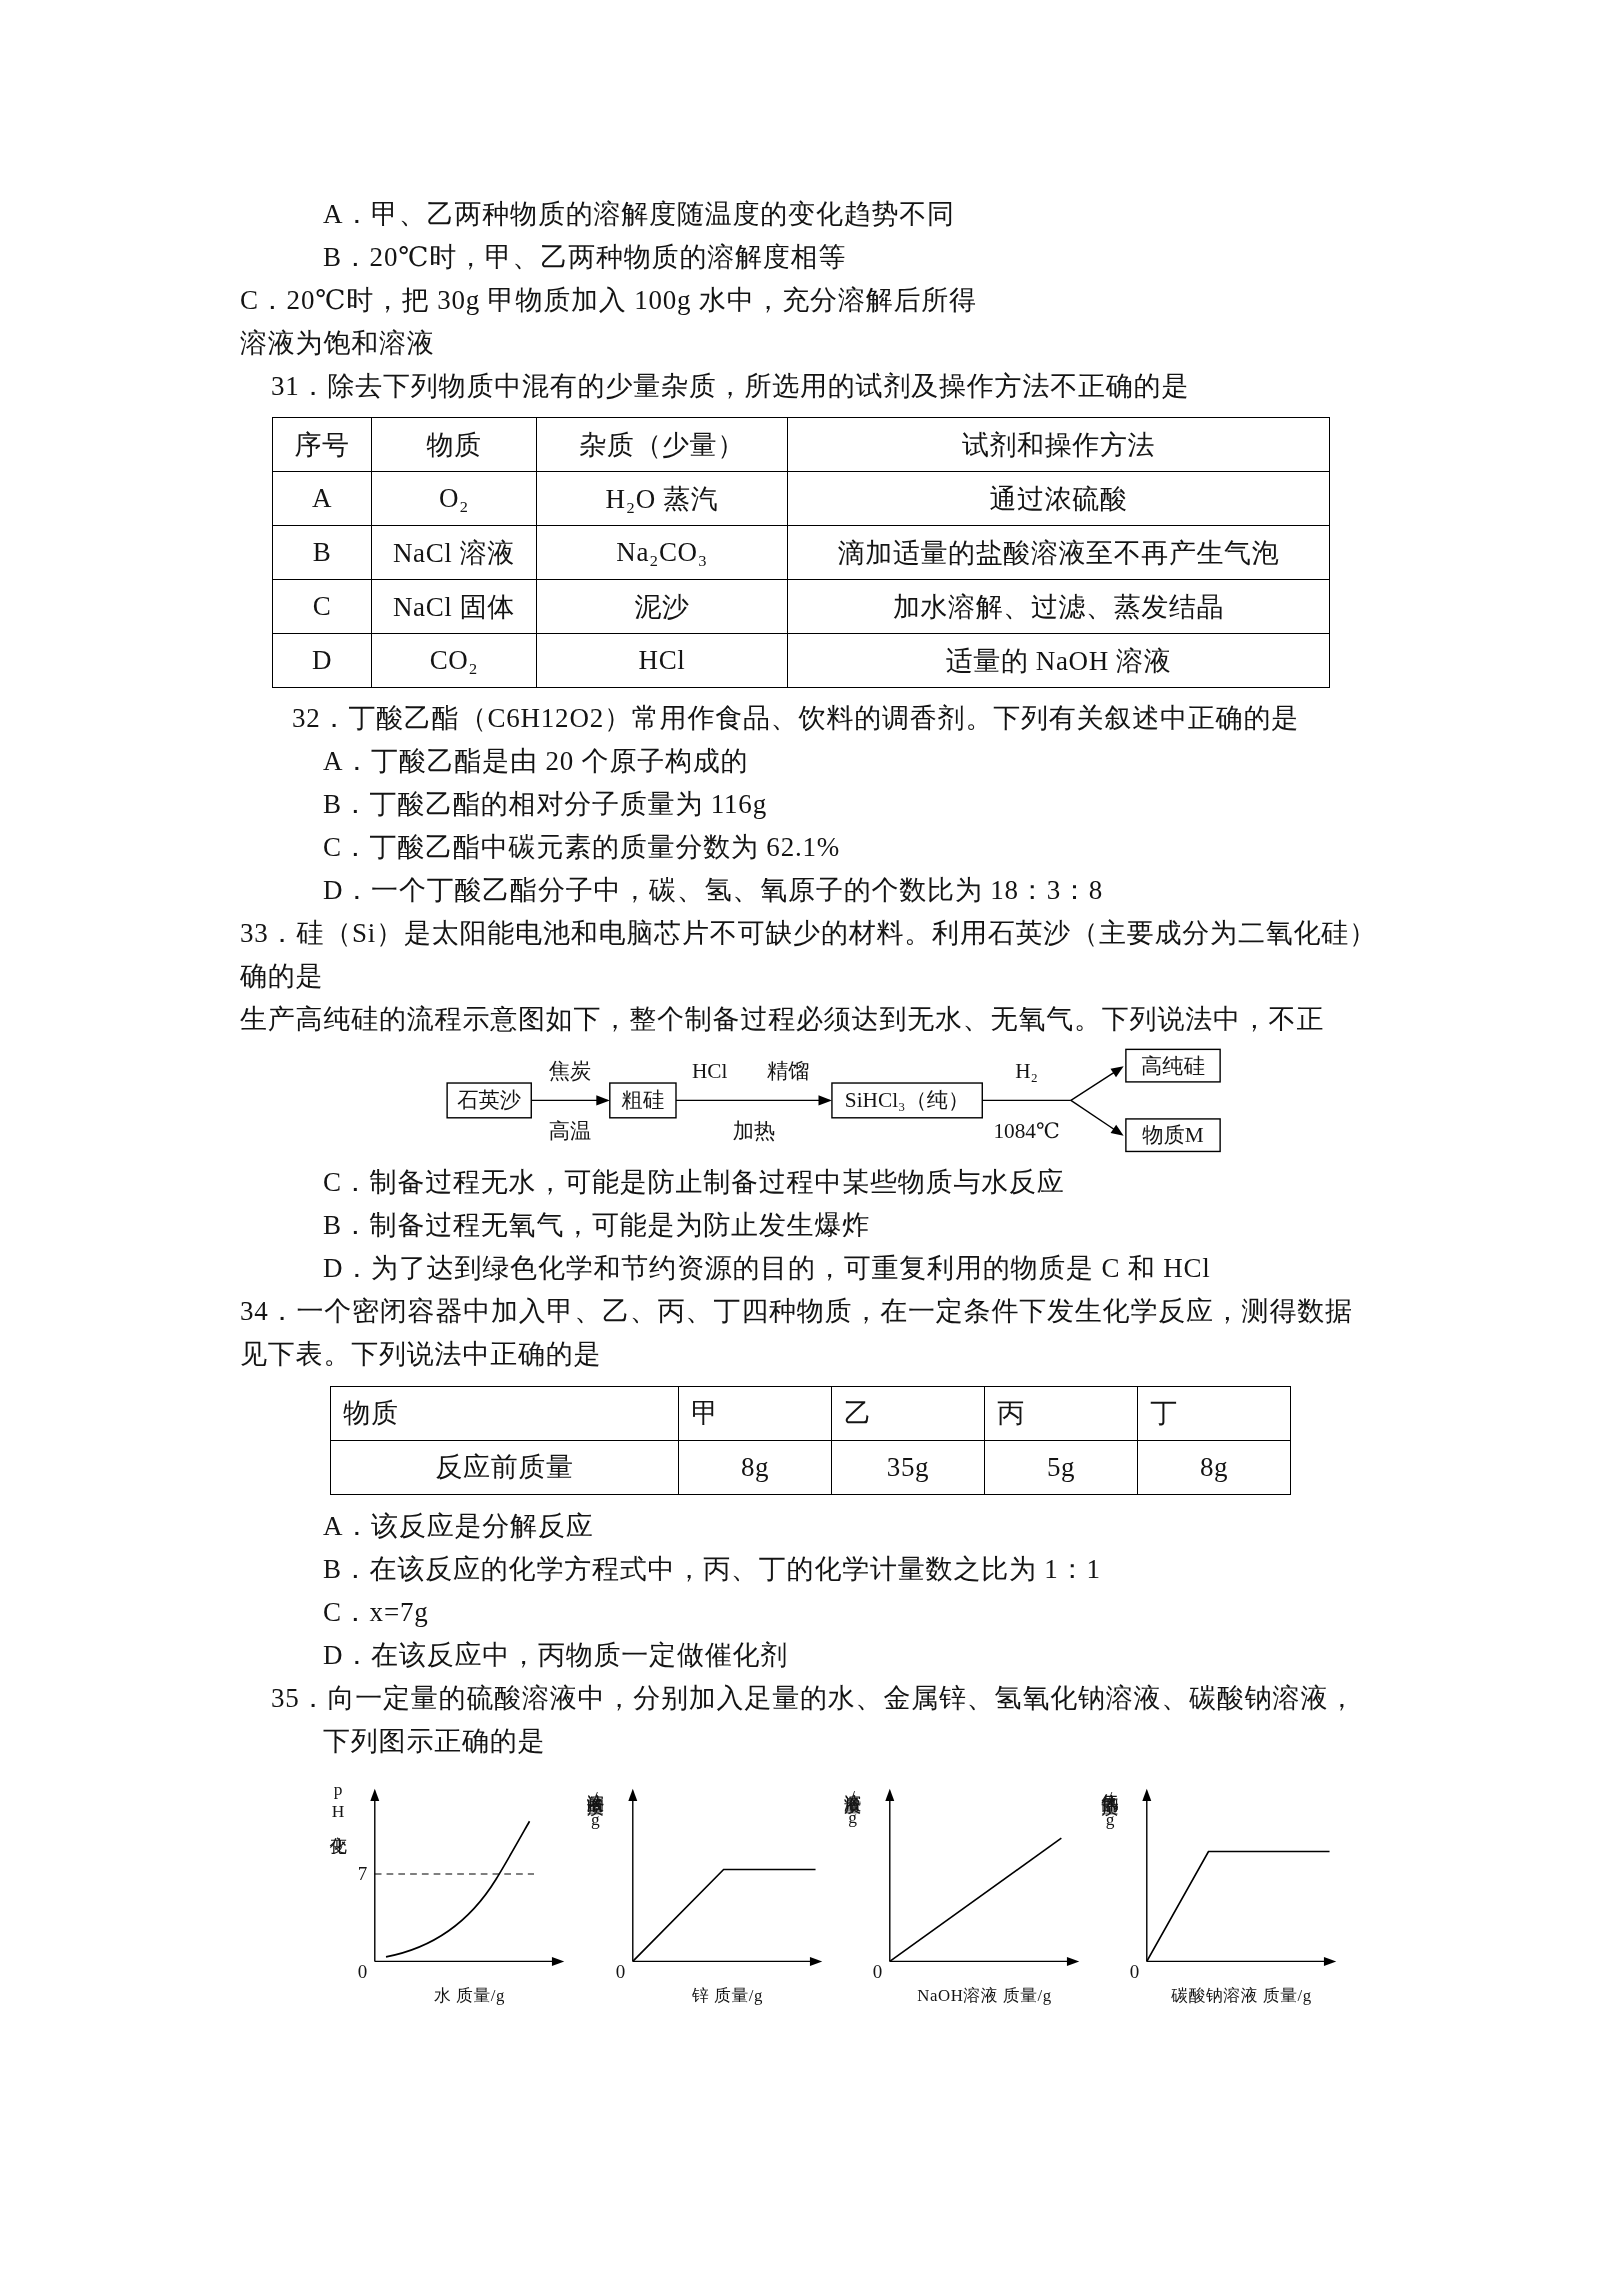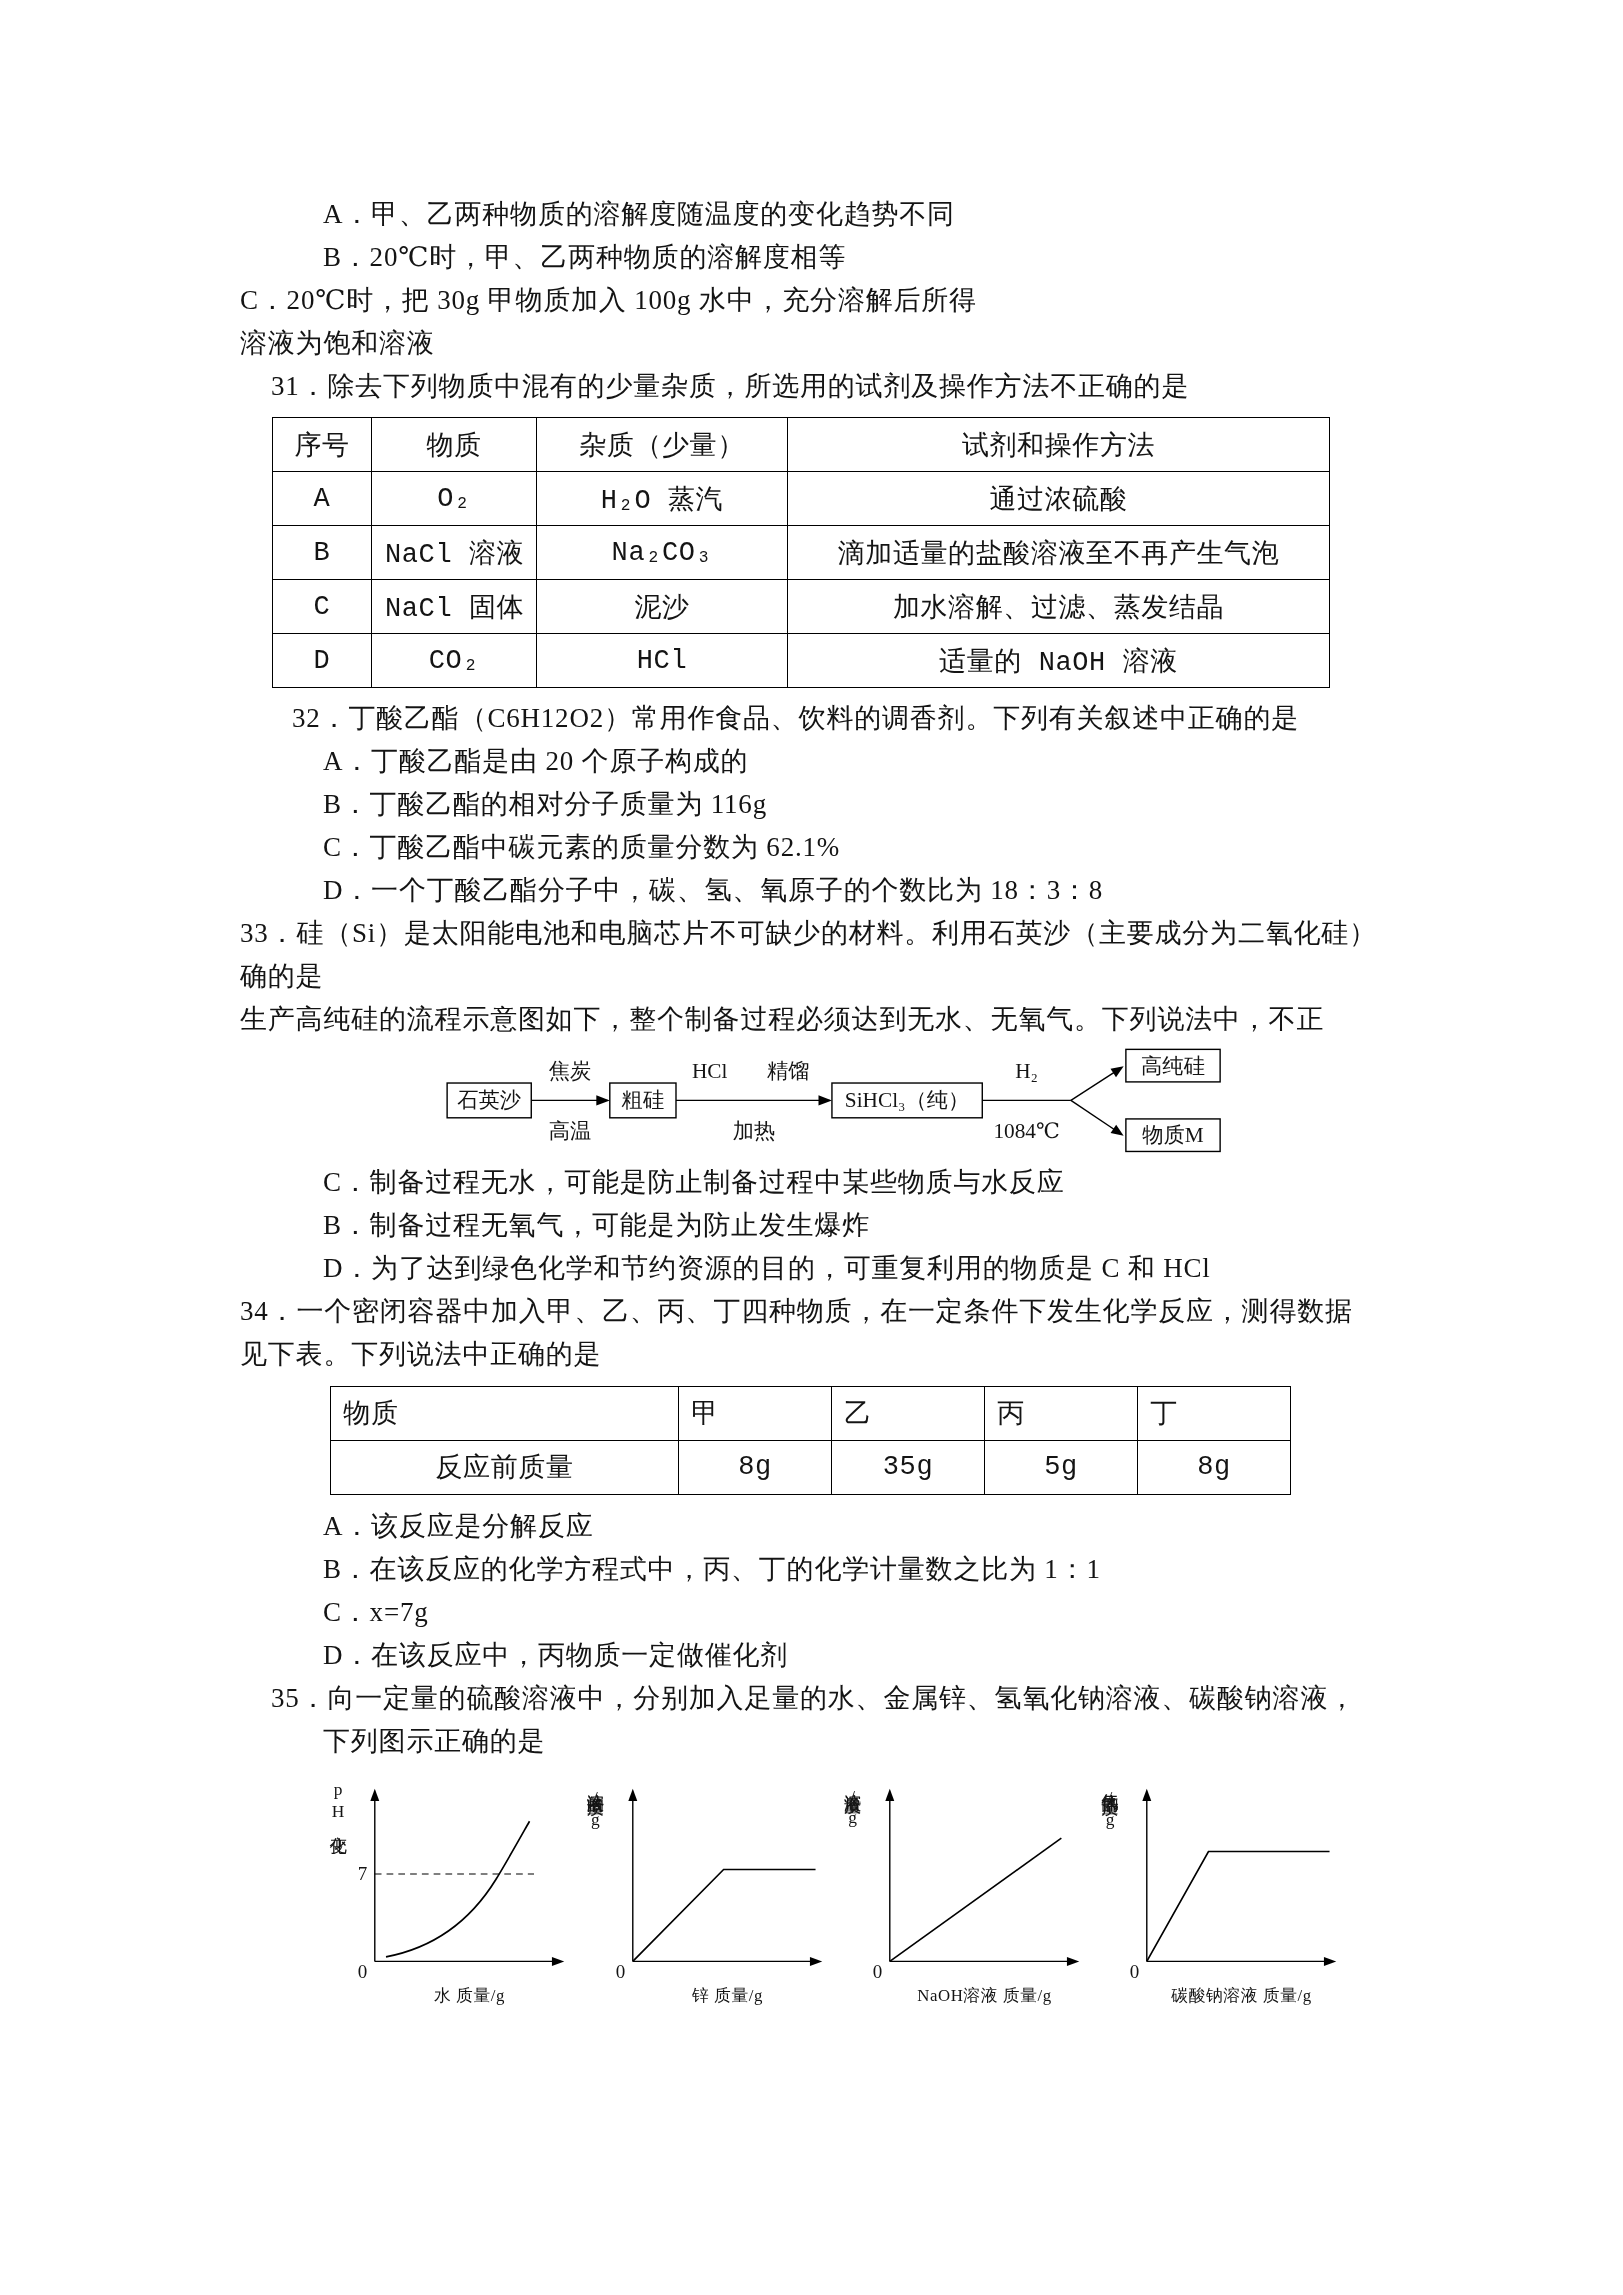--- a/index.html
+++ b/index.html
@@ -23,21 +23,20 @@
   .t31 td,.t34 td{
     border:1.4px solid #000;
     height:54px;
     text-align:center;
     font-size:27px;
     letter-spacing:0.6px;
     padding:0 13px;
     box-sizing:border-box;
     overflow:hidden;
     white-space:nowrap;
-    font-family:Liberation Mono, monospace;
   }
   .t34 td.cl{text-align:left;padding-left:12.3px;}
 
   .flow{margin:4.5px 0 0 206px;width:819px;height:115px;}
   .flow svg{display:block;}
   .flow text{font-size:38px;font-family:inherit;fill:#141414;}
   .fbox{fill:none;stroke:#000;stroke-width:2.5;}
   .fline{stroke:#000;stroke-width:2.5;fill:none;}
   .fhead{fill:#000;stroke:none;}
 

